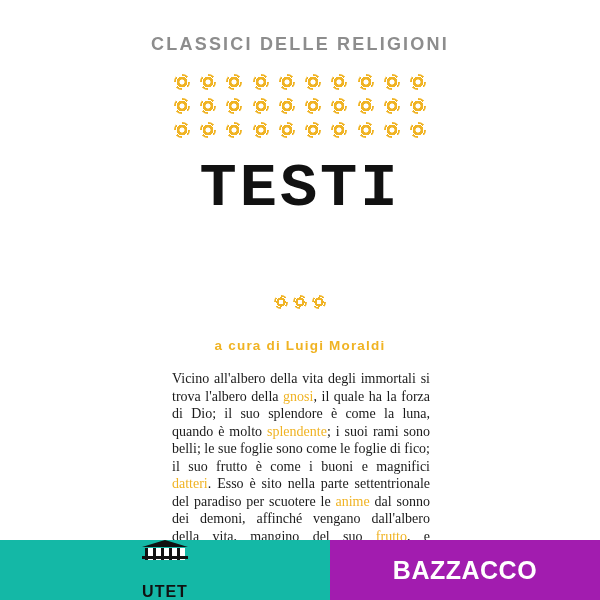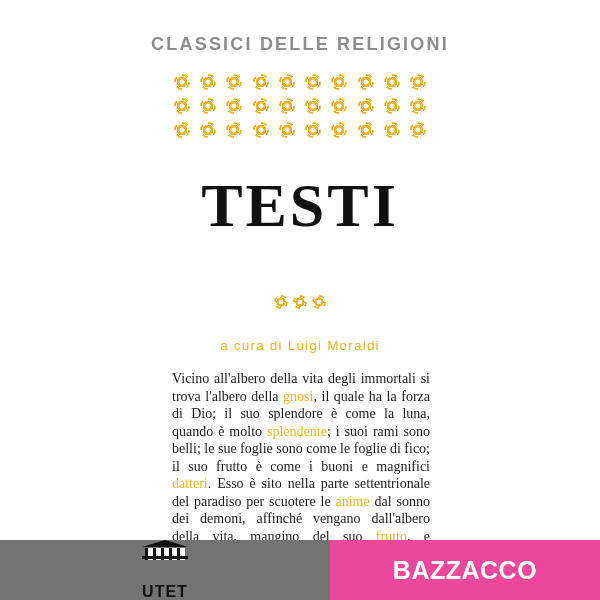--- a/index.html
+++ b/index.html
@@ -75,26 +75,26 @@
   
   .title-block {
     position: absolute;
     top: 158px;
     left: 0;
     width: 600px;
     text-align: center;
     color: #111111;
   }
   .title-line {
-    font-family: Liberation Serif, serif;
+    font-family: Liberation Mono, monospace;
     font-weight: bold;
     font-size: 62px;
     letter-spacing: 3px;
     line-height: 62px;
-    margin: 16px;
+    margin: 0;
   }
   .title-line.second {
     margin-top: 12px;
   }
 
   
   .divider {
     position: absolute;
     top: 294px;
     left: 0;
@@ -115,21 +115,21 @@
   }
 
   
   .editor {
     position: absolute;
     top: 338px;
     left: 0;
     width: 600px;
     text-align: center;
     font-family: "Liberation Sans", sans-serif;
-    font-weight: normal;
+    font-weight: bold;
     font-size: 13.5px;
     letter-spacing: 1.2px;
     color: #f0b323;
   }
 
   
   .blurb {
     position: absolute;
     top: 370px;
     left: 172px;
@@ -149,21 +149,21 @@
     position: absolute;
     left: 0;
     bottom: 0;
     width: 600px;
     height: 60px;
     display: flex;
   }
   .utet {
     width: 330px;
     height: 60px;
-    background: #737373;
+    background: #14b8a6;
     display: flex;
     flex-direction: column;
     align-items: center;
     justify-content: center;
     gap: 24px;
   }
   .utet-mark {
     width: 46px;
     height: 20px;
     position: relative;
@@ -200,21 +200,21 @@
     font-family: "Liberation Sans", sans-serif;
     font-weight: bold;
     font-size: 16px;
     letter-spacing: 1px;
     color: #111111;
     line-height: 16px;
   }
   .imprint {
     width: 270px;
     height: 60px;
-    background: #ec4899;
+    background: #a21caf;
     display: flex;
     align-items: center;
     justify-content: center;
     color: #ffffff;
     font-family: "Liberation Sans", sans-serif;
     font-weight: bold;
     font-size: 25px;
     letter-spacing: 0.5px;
   }
 </style>

